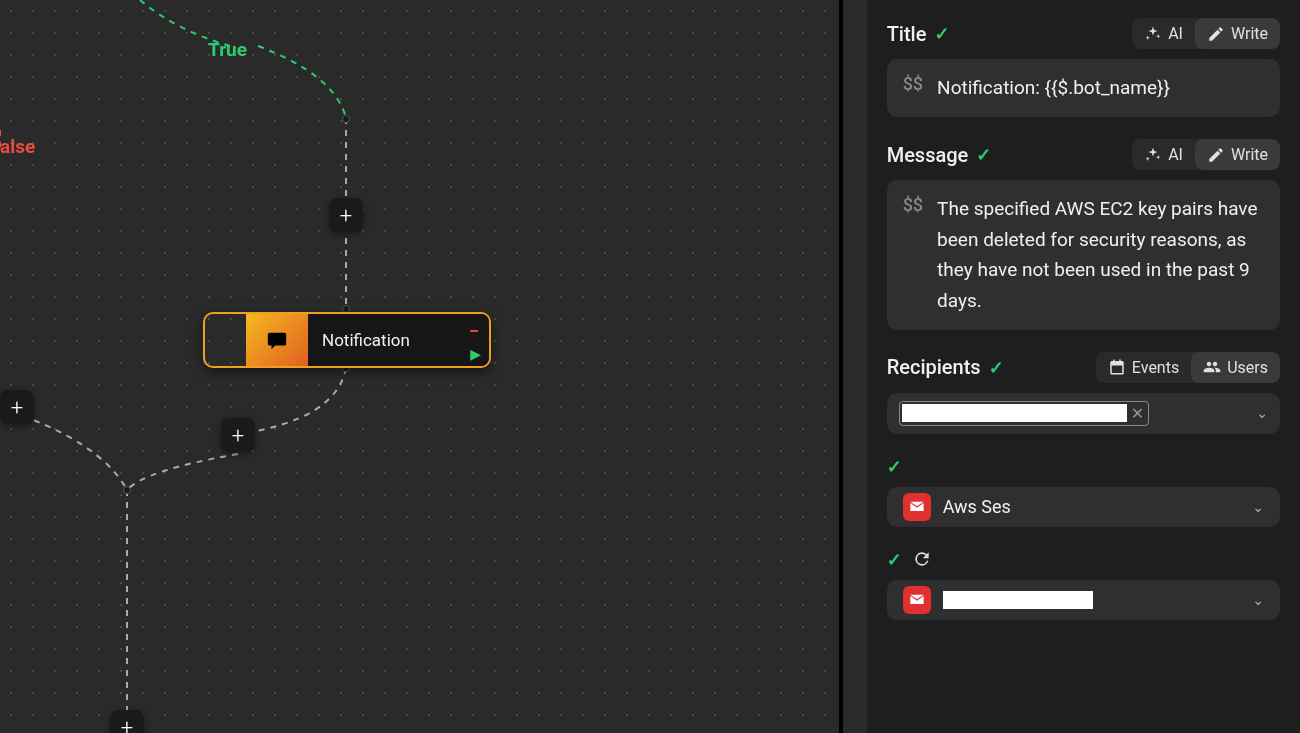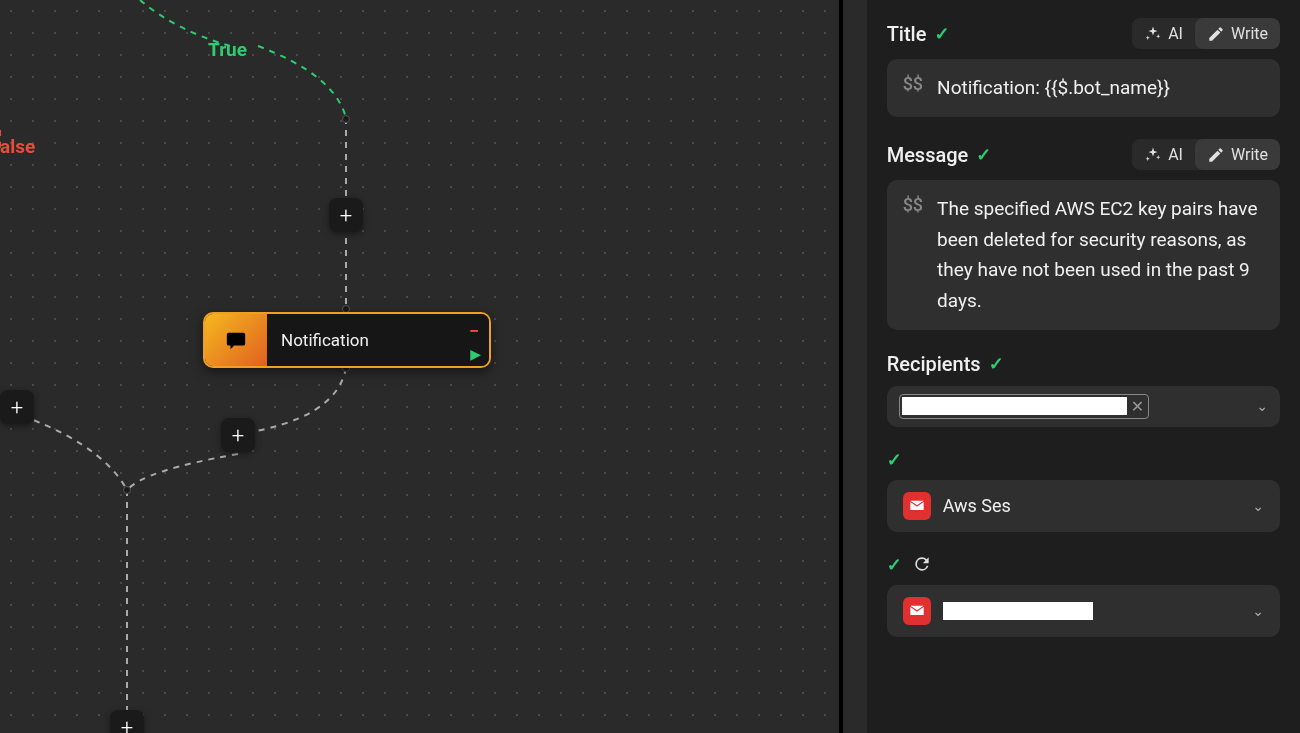--- a/index.html
+++ b/index.html
@@ -119,21 +119,21 @@
   cursor: pointer;
   font-size: 16px;
 }
 .chev {
   color: #aaa;
   font-size: 14px;
 }
 .select-box {
   background: #2f2f2f;
   border-radius: 10px;
-  padding: 12px 16px;
+  padding: 6px 16px;
   display: flex;
   align-items: center;
   justify-content: space-between;
   margin-bottom: 22px;
   cursor: pointer;
 }
 .select-left {
   display: flex;
   align-items: center;
   gap: 12px;
@@ -199,20 +199,21 @@
   position: absolute;
   top: 312px;
   left: 203px;
   width: 288px;
   height: 56px;
   border-radius: 10px;
   border: 2px solid #f0a020;
   display: flex;
   overflow: hidden;
   box-shadow: 0 4px 12px rgba(0,0,0,0.5);
+  padding-left: 41px;
 }
 .node-icon-part {
   width: 62px;
   background: linear-gradient(135deg, #f5b820, #e06020);
   display: flex;
   align-items: center;
   justify-content: center;
 }
 .node-icon-part svg { width: 22px; height: 22px; }
 .node-body {
@@ -360,20 +361,34 @@
   <div class="input-box">
     <span class="dollar-prefix">$$</span>
     <span class="input-value">The specified AWS EC2 key pairs have been deleted for security reasons, as they have not been used in the past 9 days.</span>
   </div>
 
   <div class="field-header">
     <div class="field-label-row">
       <span class="field-label">Recipients</span>
       <span class="check-icon">✓</span>
     </div>
+    <div class="pill-group">
+      <div class="pill">
+        <svg viewBox="0 0 24 24" fill="#e0e0e0">
+            <path d="M7 2v2H5a2 2 0 0 0-2 2v14a2 2 0 0 0 2 2h14a2 2 0 0 0 2-2V6a2 2 0 0 0-2-2h-2V2h-2v2H9V2H7zm-2 8h14v10H5V10z"></path>
+          </svg>
+        <span>Events</span>
+      </div>
+      <div class="pill active">
+        <svg viewBox="0 0 24 24" fill="#e0e0e0">
+            <path d="M16 11c1.66 0 3-1.34 3-3s-1.34-3-3-3-3 1.34-3 3 1.34 3 3 3zm-8 0c1.66 0 3-1.34 3-3S9.66 5 8 5 5 6.34 5 8s1.34 3 3 3zm0 2c-2.33 0-7 1.17-7 3.5V19h14v-2.5c0-2.33-4.67-3.5-7-3.5zm8 0c-.29 0-.62.02-.97.05 1.16.84 1.97 1.97 1.97 3.45V19h6v-2.5c0-2.33-4.67-3.5-7-3.5z"></path>
+          </svg>
+        <span>Users</span>
+      </div>
+    </div>
   </div>
   <div class="recip-select">
     <div class="tag-chip-wrap">
       <span class="masked" style="width:225px"></span>
       <span class="tag-close">✕</span>
     </div>
     <span class="chev">⌄</span>
   </div>
 
   <div class="field-header">

